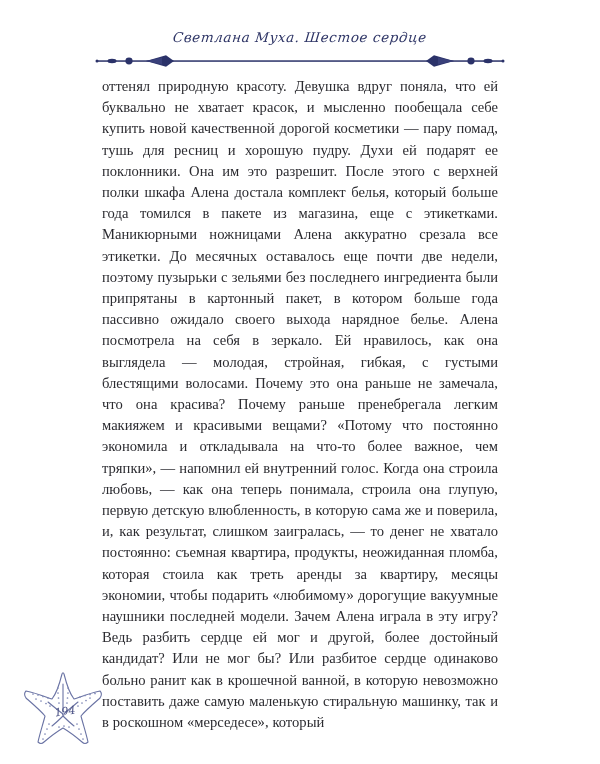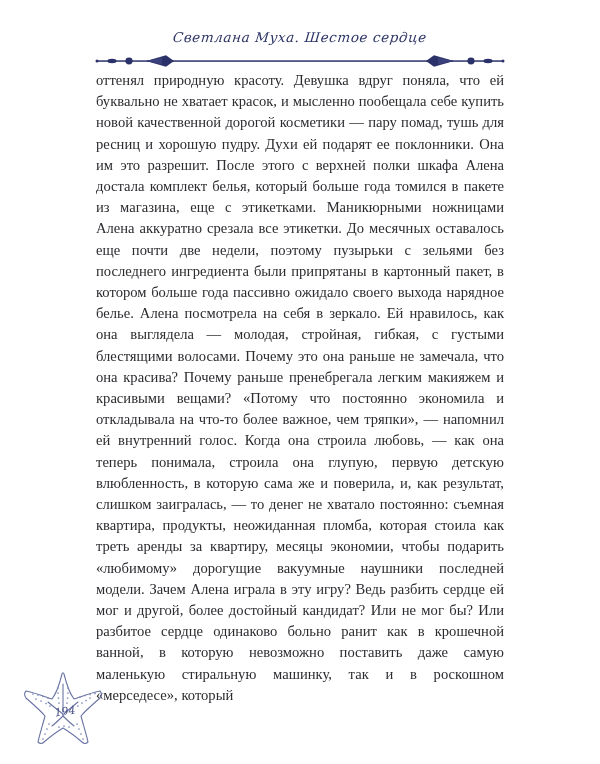--- a/index.html
+++ b/index.html
@@ -56,21 +56,21 @@
   }
 
   
   .body-block {
     position: absolute;
     top: 70px;
     left: 96px;
     width: 408px;
   }
   .body-paragraph {
-    margin: 0;
+    margin: 6px;
     text-align: justify;
     text-align-last: left;
     font-size: 14.6px;
     line-height: 21.2px;
     color: #2b2b30;
     hyphens: manual;
     word-spacing: 0.2px;
   }
 
   

